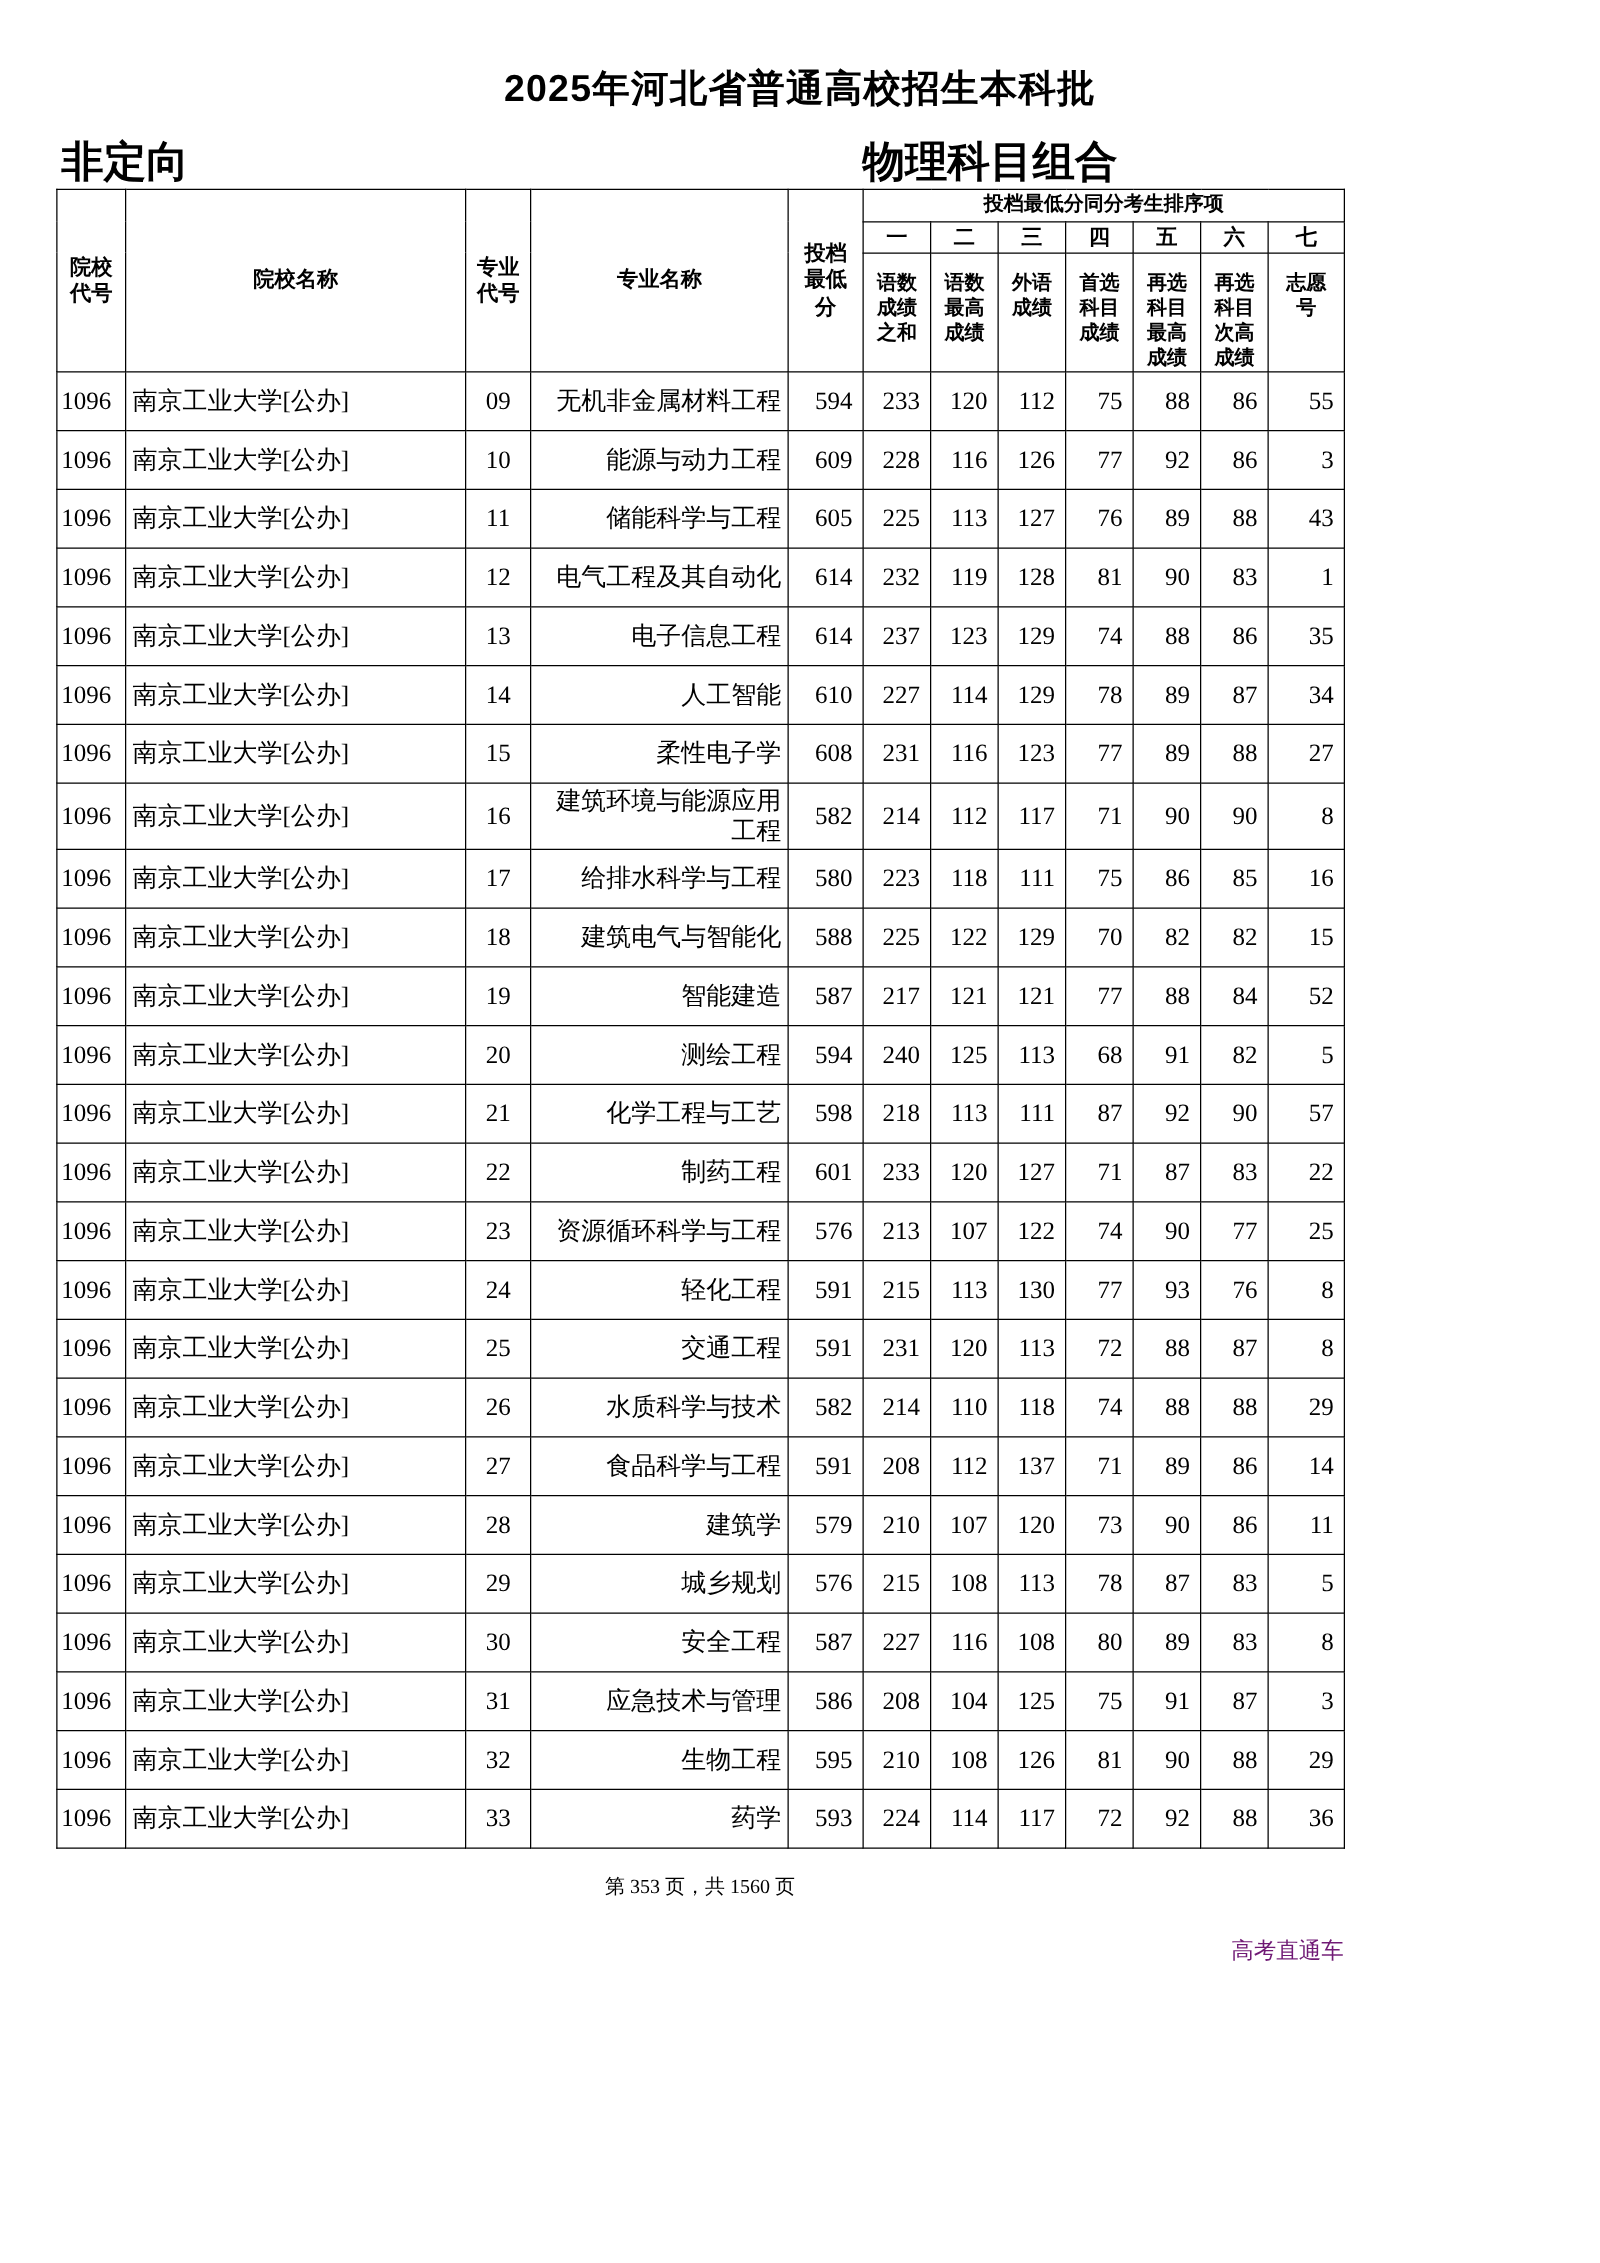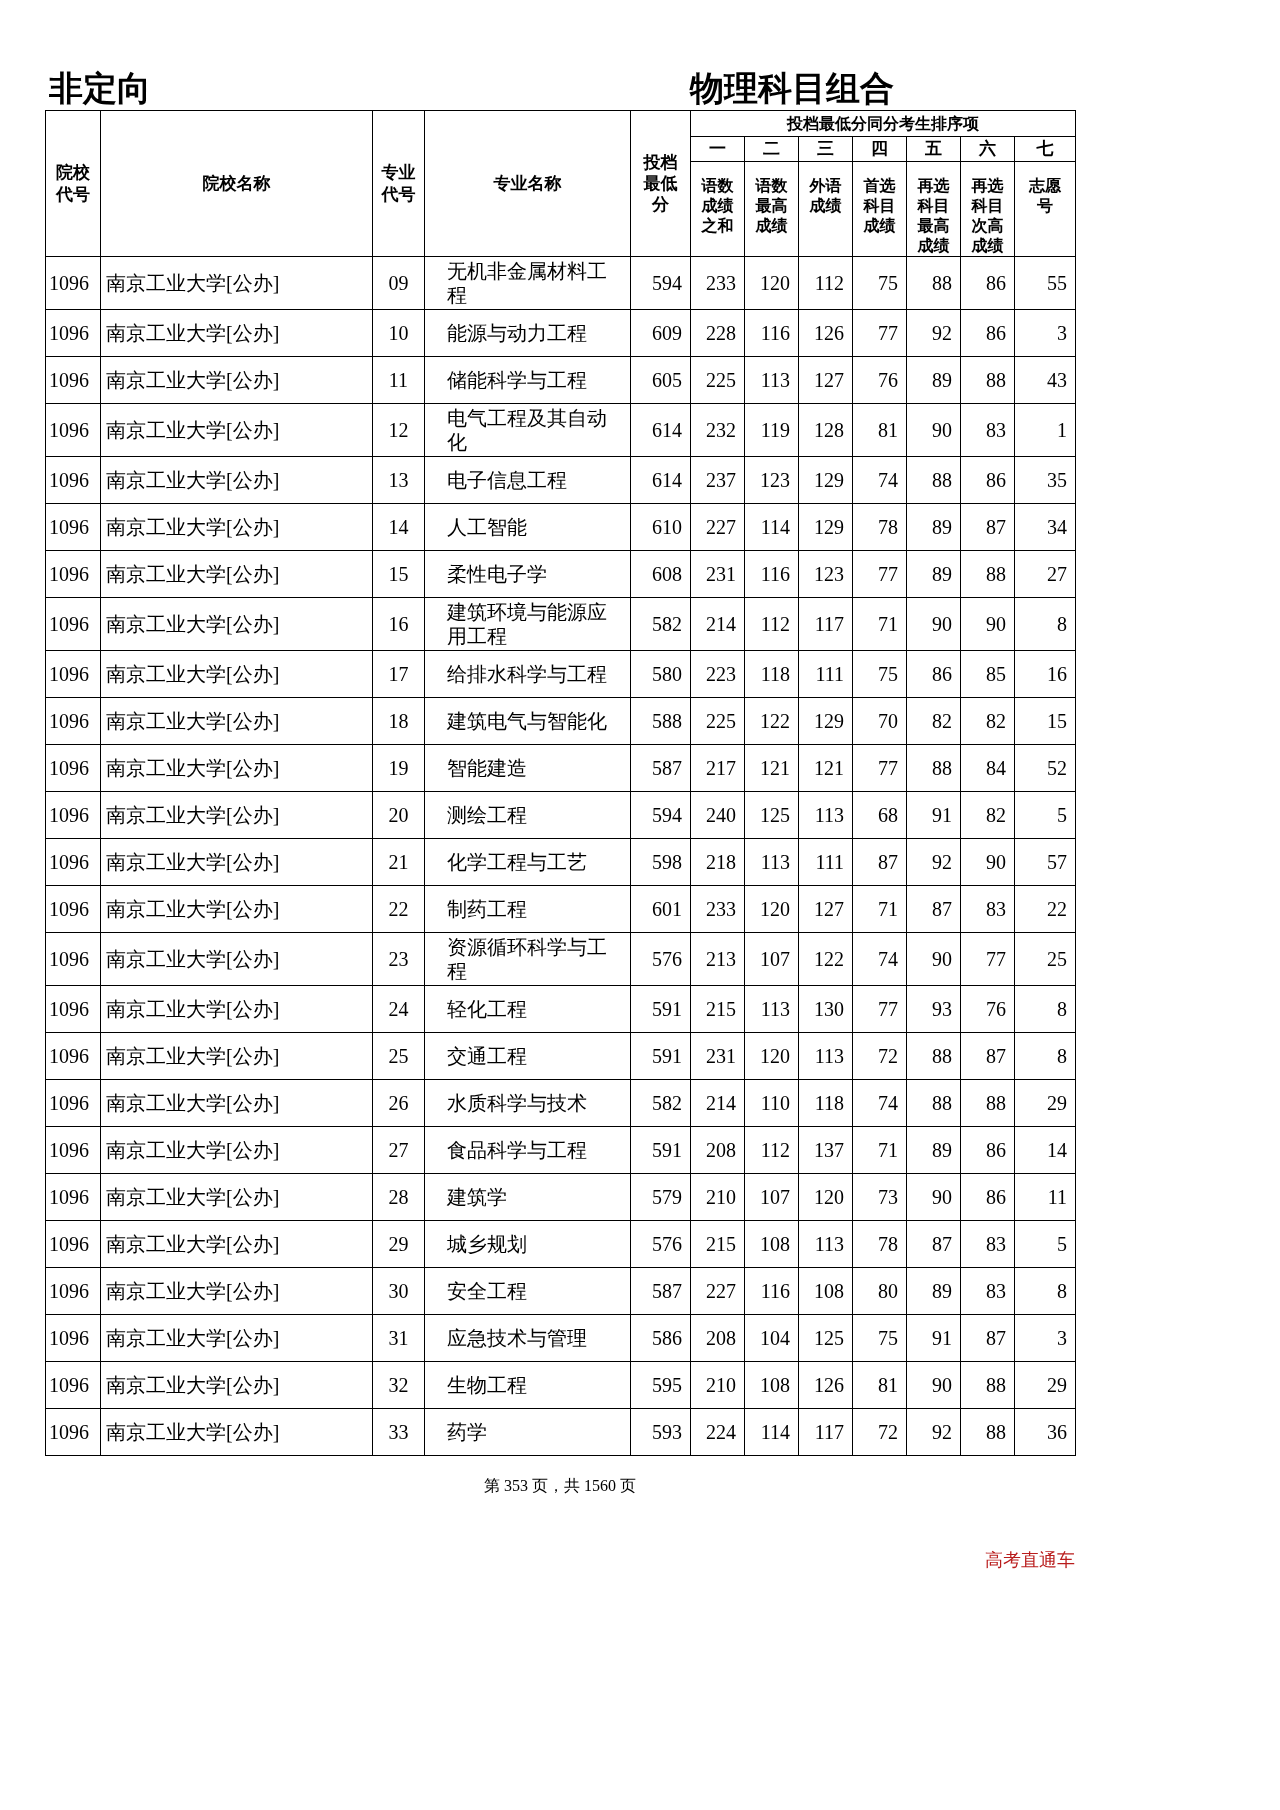--- a/index.html
+++ b/index.html
@@ -53,43 +53,44 @@
   td {
     font-size:20px;
     height:47px;
     vertical-align:middle;
     line-height:1.2;
     padding:2px 5px;
   }
   td.c0  { text-align:left;  padding-left:3px; }
   td.c1  { text-align:left;  padding-left:5px; }
   td.c2  { text-align:center; }
-  td.c3  { text-align:left;  padding-left:22px; }
+  td.c3  { text-align:right;  padding-left:4px; }
   td.c4, td.c5, td.c6, td.c7, td.c8, td.c9, td.c10, td.c11 {
     text-align:right; padding-right:8px;
   }
   .footer {
     width:1030px;
     margin:20px 0 0 45px;
     text-align:center;
     font-size:16px;
   }
   .watermark {
     position:absolute;
     left:985px;
     top:1548px;
     font-size:18px;
-    color:#b91c1c;
+    color:#701a75;
     font-family:Liberation Sans, sans-serif;
   }
 </style>
 </head>
 <body>
 
 <div class="title">
+  <div>2025年河北省普通高校招生本科批</div>
 </div>
 
 <div class="labels-row">
   <span class="label-left">非定向</span>
   <span class="label-right">物理科目组合</span>
 </div>
 
 <table class="main">
   <colgroup>
     <col style="width:55px">

